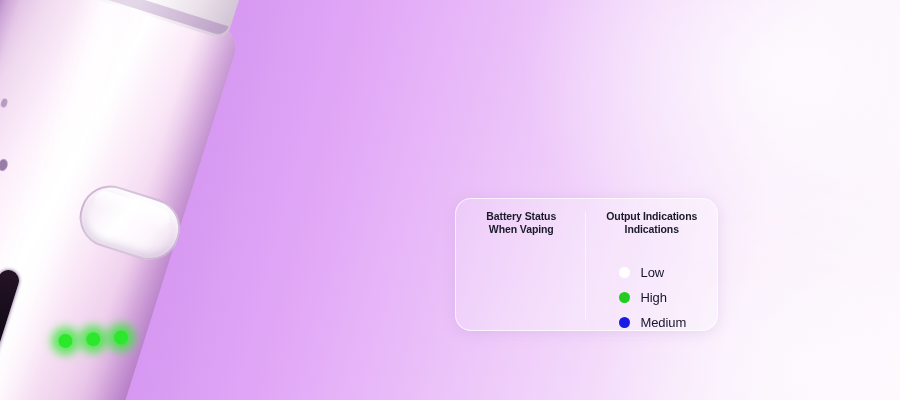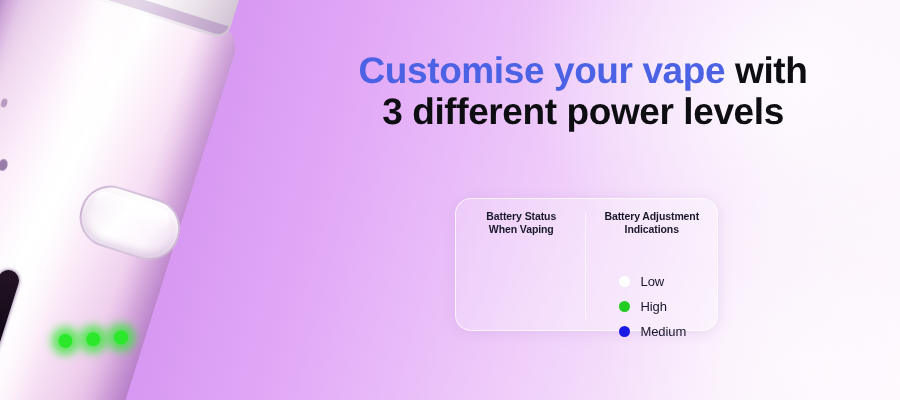--- a/index.html
+++ b/index.html
@@ -252,21 +252,20 @@
     width: 1px; height: 108px;
     background: rgba(255,255,255,0.60);
   }
   .legend-title {
     font-size: 10.5px;
     font-weight: 700;
     color: #19192a;
     text-align: center;
     line-height: 1.22;
     letter-spacing: -0.1px;
-    margin-bottom: 9px;
     white-space: pre-line;
   }
   .legend-items {
     width: 100%;
     padding-left: 28px;
     box-sizing: border-box;
   }
   .legend-col.col-right .legend-items { padding-left: 32px; margin-top: 24px; }
   .legend-item {
     display: flex;
@@ -319,34 +318,30 @@
       <div class="led-row">
         <div class="led on l1"></div>
         <div class="led on l2"></div>
         <div class="led on l3"></div>
       </div>
 
       <div class="device-foot-shade"></div>
     </div>
   </div>
 
-  <div class="headline">
-    <span class="accent">Customise your vape</span><span> with</span>
-    <span class="line2">3 different power levels</span>
-  </div>
 
   <div class="legend-card">
 
     <div class="legend-col col-left">
       <div class="legend-title">Battery Status
 When Vaping</div>
     </div>
 
     <div class="legend-col col-right">
-      <div class="legend-title">Battery Adjustment
+      <div class="legend-title">Output Indications
 Indications</div>
       <div class="legend-items">
         <div class="legend-item">
           <span class="legend-dot" style="background:#ffffff"></span>
           <span class="legend-label">Low</span>
         </div>
         <div class="legend-item">
           <span class="legend-dot" style="background:#22cc22"></span>
           <span class="legend-label">High</span>
         </div>

